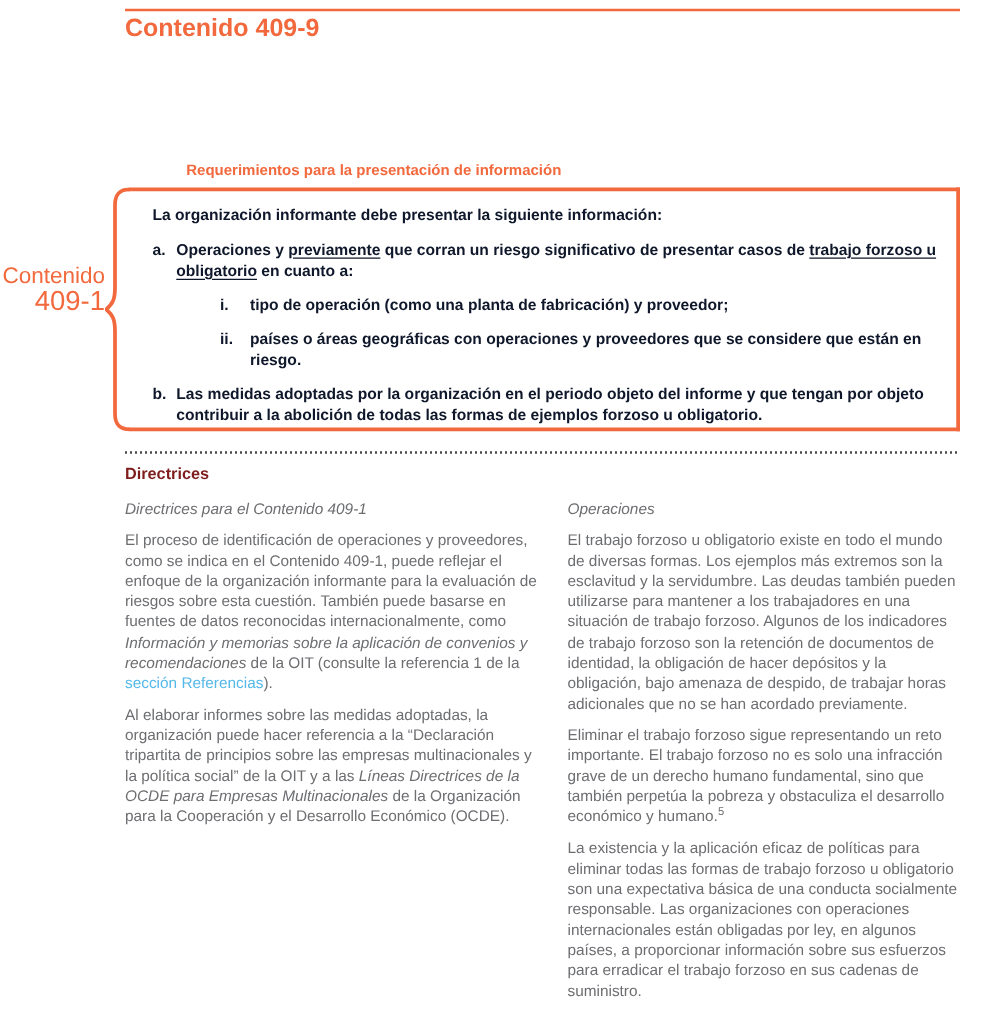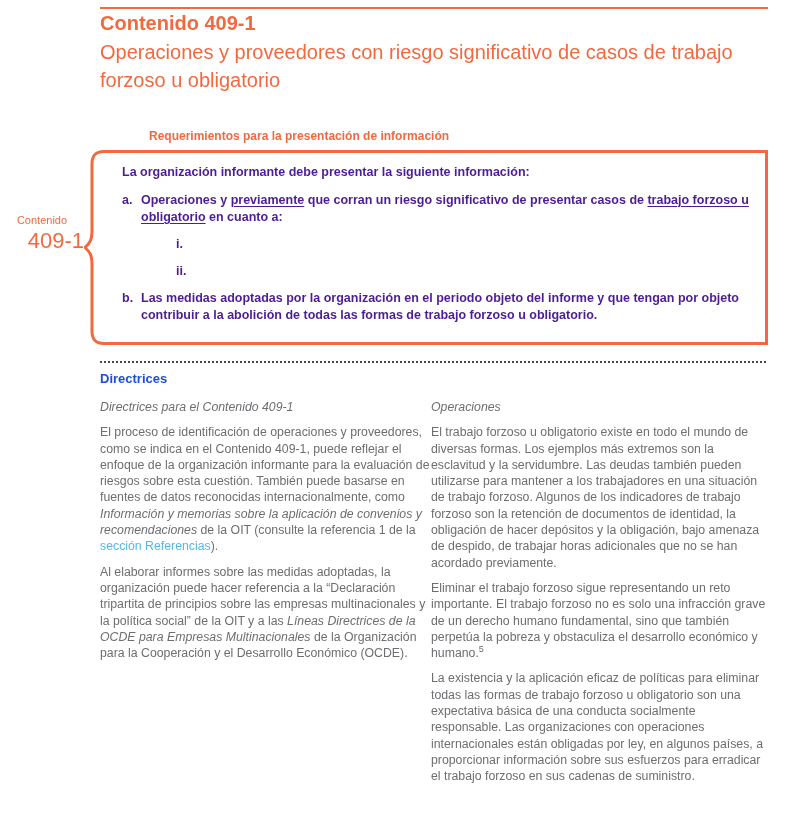--- a/index.html
+++ b/index.html
@@ -9,83 +9,84 @@
   
   .top-rule{position:absolute;left:100px;top:7px;width:668px;height:2px;background:#F2693E;}
   .title{position:absolute;left:100px;top:12px;font-size:20px;font-weight:bold;color:#F2693E;}
   .subtitle{position:absolute;left:100px;top:38px;width:640px;font-size:20px;font-weight:normal;
             color:#F2693E;line-height:28px;}
 
   
   .req-heading{position:absolute;left:103px;top:129px;font-size:12px;font-weight:bold;color:#F2693E;padding-left:46px;}
   .req-box{position:absolute;left:103px;top:150px;width:665px;height:195px;box-sizing:border-box;
            border:3px solid #F2693E;border-left:none;padding:11px 14px 0 19px;
-           color:#4c1d95;font-weight:bold;font-size:12.5px;line-height:17px;overflow:hidden;}
+           color:#0f172a;font-weight:bold;font-size:12.5px;line-height:17px;overflow:hidden;}
   .req-intro{margin:0 0 11px 0;}
   .req-item{display:flex;margin:0 0 10px 0;}
   .req-item .marker{width:19px;flex:none;}
   .req-sub{display:flex;margin:0 0 10px 0;padding-left:54px;}
   .req-sub .marker{width:24px;flex:none;}
   .uterm{text-decoration:underline;text-underline-offset:2px;}
   .brace{position:absolute;left:84px;top:150px;width:20px;height:195px;}
 
   
   .side-label{position:absolute;left:0;top:213px;width:84px;text-align:right;color:#F2693E;}
-  .side-label .cat{font-size:11px;line-height:15px;text-align:center;}
+  .side-label .cat{font-size:18px;line-height:15px;}
   .side-label .num{font-size:22px;font-weight:normal;line-height:25px;}
 
   
   .dotted-rule{position:absolute;left:100px;top:361px;width:668px;height:2px;
                background:repeating-linear-gradient(90deg,#4A4A4C 0 2px,transparent 2px 4px);}
-  .dir-heading{position:absolute;left:100px;top:371px;font-size:13px;font-weight:bold;color:#1d4ed8;}
+  .dir-heading{position:absolute;left:100px;top:371px;font-size:13px;font-weight:bold;color:#7f1d1d;}
   .columns{position:absolute;left:100px;top:399px;width:668px;display:grid;
-           grid-template-columns:331px 1fr;column-gap:0;
+           grid-template-columns:331px 1fr;column-gap:23px;
            color:#6D6E71;font-size:12.3px;line-height:16.3px;}
   .col-subheading{font-style:italic;margin:0 0 9px 0;}
   .col p{margin:0 0 9px 0;}
   .it{font-style:italic;}
   .link{color:#54B8E8;cursor:pointer;text-align:center;}
   sup{font-size:9px;line-height:0;vertical-align:super;}
 </style>
 </head>
 <body>
 
 <div class="page">
 
   <div class="top-rule"></div>
-  <div class="title">Contenido 409-1</div>
-  <div class="subtitle">Operaciones y proveedores con riesgo significativo de casos de trabajo forzoso u obligatorio</div>
+  <div class="title">Contenido 409-9</div>
 
   <div class="req-heading">Requerimientos para la presentación de información</div>
 
   <svg class="brace" viewBox="0 0 20 195">
     <path d="M20 1.5 C11 1.5 8 6 8 14 L8 80 C8 90 6 93 1 97.5 C6 102 8 105 8 115 L8 181 C8 189 11 193.5 20 193.5" fill="none" stroke="#F2693E" stroke-width="3"></path>
   </svg>
 
   <div class="req-box">
     <p class="req-intro">La organización informante debe presentar la siguiente información:</p>
 
     <div class="req-item">
       <span class="marker">a.</span>
       <span>
         <span>Operaciones y </span><span class="uterm">previamente</span><span> que corran un riesgo significativo de presentar casos de </span><span class="uterm">trabajo forzoso u obligatorio</span><span> en cuanto a:</span>
       </span>
     </div>
 
     <div class="req-sub">
       <span class="marker">i.</span>
+      <span>tipo de operación (como una planta de fabricación) y proveedor;</span>
     </div>
 
     <div class="req-sub">
       <span class="marker">ii.</span>
+      <span>países o áreas geográficas con operaciones y proveedores que se considere que están en riesgo.</span>
     </div>
 
     <div class="req-item">
       <span class="marker">b.</span>
-      <span>Las medidas adoptadas por la organización en el periodo objeto del informe y que tengan por objeto contribuir a la abolición de todas las formas de trabajo forzoso u obligatorio.</span>
+      <span>Las medidas adoptadas por la organización en el periodo objeto del informe y que tengan por objeto contribuir a la abolición de todas las formas de ejemplos forzoso u obligatorio.</span>
     </div>
   </div>
 
   <div class="side-label">
     <div class="cat">Contenido</div>
     <div class="num">409-1</div>
   </div>
 
   <div class="dotted-rule"></div>
   <div class="dir-heading">Directrices</div>

